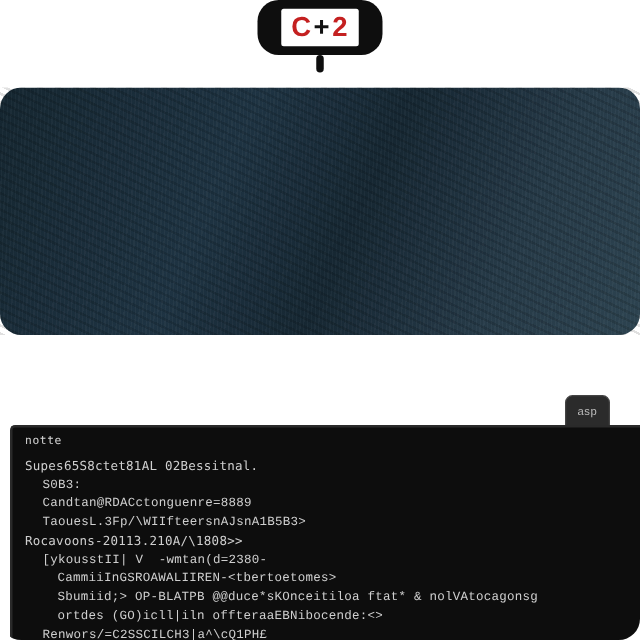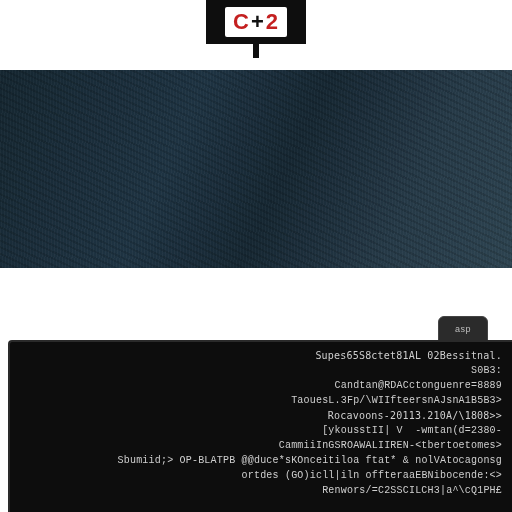--- a/index.html
+++ b/index.html
@@ -1,15 +1,15 @@
 <!DOCTYPE html>
 <html><head>
 <meta charset="utf-8">
 <style>
-  * { box-sizing: border-box; margin: 0; padding: 0; }
+  * { box-sizing: border-box; margin: 0; padding: 0; border-radius: 17px; }
   body {
     width: 512px;
     height: 512px;
     background: #ffffff;
     font-family: "Segoe UI", Arial, sans-serif;
     overflow: hidden;
     position: relative;
   }
   .badge-holder {
     position: absolute;
@@ -61,21 +61,21 @@
     background:
       repeating-linear-gradient(25deg, rgba(0,0,0,0.12) 0 2px, transparent 2px 6px),
       repeating-linear-gradient(-25deg, rgba(255,255,255,0.02) 0 1px, transparent 1px 5px);
     mix-blend-mode: overlay;
   }
 
   .monitor-tab {
     position: absolute;
     top: 316px;
     right: 24px;
-    width: 50px;
+    width: 36px;
     height: 26px;
     background: #2b2b2b;
     border: 1px solid #444;
     border-radius: 6px 6px 0 0;
     color: #bdbdbd;
     font-size: 9px;
     display: flex;
     align-items: center;
     justify-content: center;
     letter-spacing: 0.5px;
@@ -101,36 +101,37 @@
     margin-bottom: 8px;
   }
   .term-body {
     font-family: "Consolas", monospace;
     font-size: 10px;
     line-height: 15px;
     color: #cfcfcf;
     white-space: pre;
     letter-spacing: 0.2px;
   }
-  .term-body .ln { display: block; text-align: right; }
+  .term-body .ln { display: block; }
   .term-body .ind1 { padding-left: 14px; font-family: Liberation Mono, monospace; }
   .term-body .ind2 { padding-left: 26px; font-family: Liberation Mono, monospace; }
 </style>
 </head>
 <body>
 
 <div class="badge-holder">
   <div class="badge-inner">
     <span class="badge-c">C</span><span class="badge-plus">+</span><span class="badge-2">2</span>
   </div>
 </div>
 <div class="badge-stem"></div>
 
 <div class="fabric"></div>
 
 <div class="monitor-tab">
   <span>asp</span>
 </div>
 
 <div class="monitor">
+  <div class="term-title">notte</div>
   <div class="term-body" id="term-lines"><span class="ln ">Supes65S8ctet81AL 02Bessitnal.</span><span class="ln ind1">S0B3:</span><span class="ln ind1">Candtan@RDACctonguenre=8889</span><span class="ln ind1">TaouesL.3Fp/\WIIfteersnAJsnA1B5B3&gt;</span><span class="ln ">Rocavoons-20113.210A/\1808&gt;&gt;</span><span class="ln ind1">[ykousstII| V  -wmtan(d=2380-</span><span class="ln ind2">CammiiInGSROAWALIIREN-&lt;tbertoetomes&gt;</span><span class="ln ind2">Sbumiid;&gt; OP-BLATPB @@duce*sKOnceitiloa ftat* &amp; nolVAtocagonsg</span><span class="ln ind2">ortdes (GO)icll|iln offteraaEBNibocende:&lt;&gt;</span><span class="ln ind1">Renwors/=C2SSCILCH3|a^\cQ1PH£</span></div>
 
 </div>
 
 </body></html>

